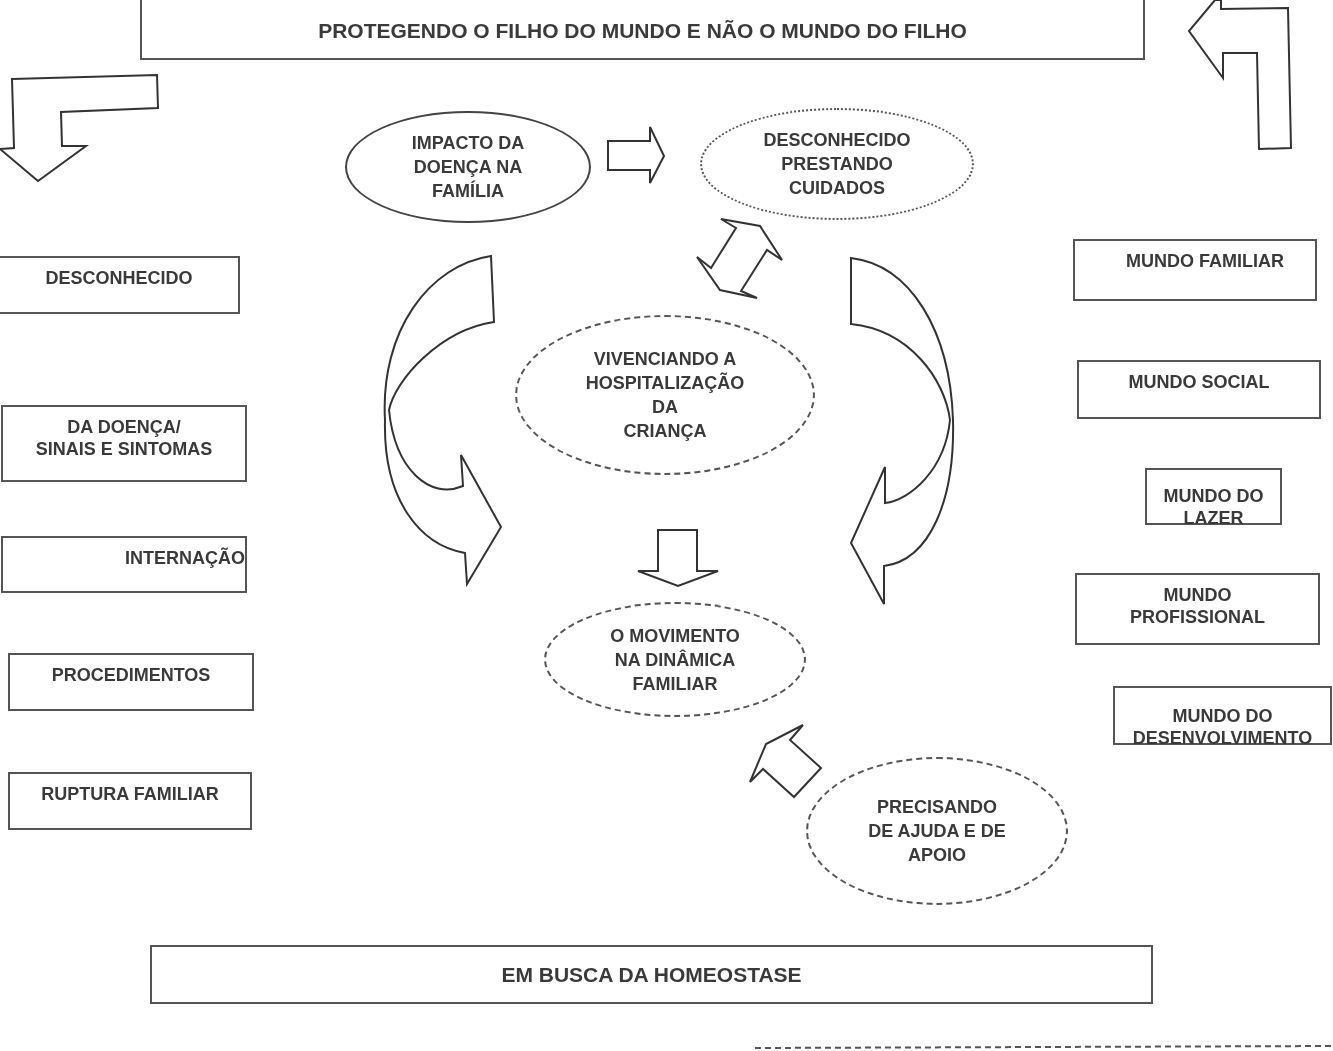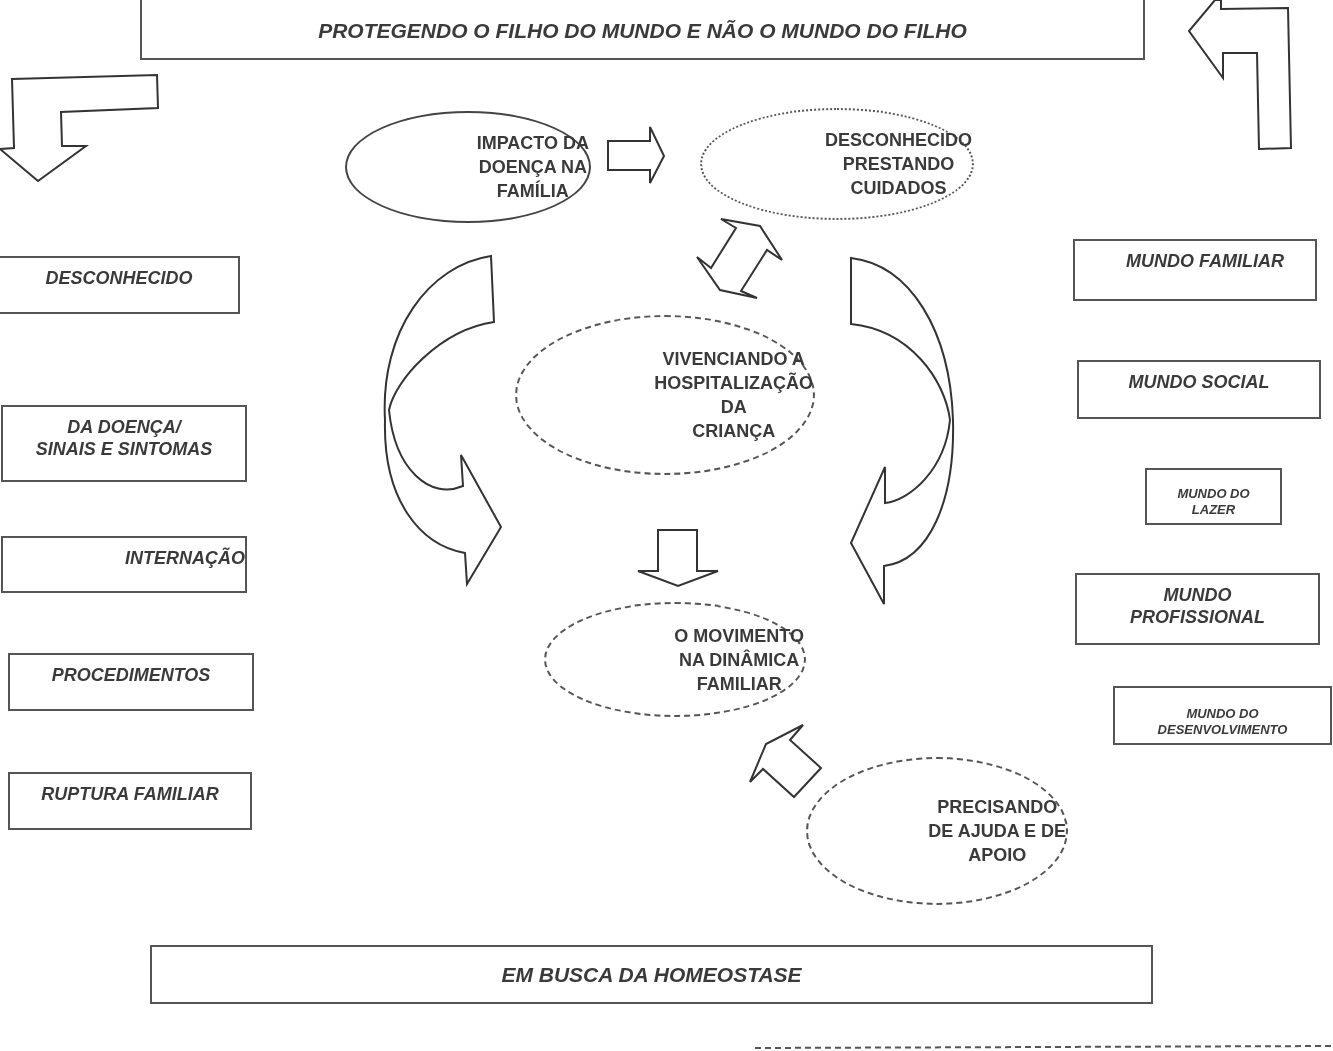--- a/index.html
+++ b/index.html
@@ -1,27 +1,27 @@
 <!DOCTYPE html>
 <html><head>
 <meta charset="utf-8">
 <style>
   html, body { margin: 0; padding: 0; background: #ffffff; }
   body { width: 1333px; height: 1051px; position: relative; overflow: hidden;
          font-family: "Liberation Sans", sans-serif; color: #3a3a3a; }
   .box { position: absolute; border: 2px solid #555; background: #fff;
          display: flex; align-items: flex-start; justify-content: center;
          text-align: center; font-weight: bold; box-sizing: border-box; }
-  .box span { display: block; line-height: 1.2; font-style: italic; }
+  .box span { display: block; line-height: 1.2; }
   .banner { font-size: 21px; align-items: center; }
   .left-box { font-size: 18px; padding-top: 10px; }
   .right-box { font-size: 18px; padding-top: 10px; }
-  .small-box { font-size: 13px; padding-top: 14px; }
+  .small-box { font-size: 18px; padding-top: 14px; }
   .ellipse { position: absolute; border-radius: 50%; display: flex;
-             align-items: center; justify-content: flex-end; text-align: center;
+             align-items: center; justify-content: center; text-align: center;
              font-weight: bold; font-size: 18px; line-height: 24px; box-sizing: border-box; }
   .ellipse.solid { border: 2px solid #444; }
   .ellipse.dashed { border: 2px dashed #555; }
   .ellipse.dashdot { border: 2px dotted #555; }
   .ellipse span { white-space: pre-line; }
   svg.shapes { position: absolute; left: 0; top: 0; }
   .arrow { fill: #fff; stroke: #333; stroke-width: 2; stroke-linejoin: miter; }
 </style>
 </head>
 <body>

